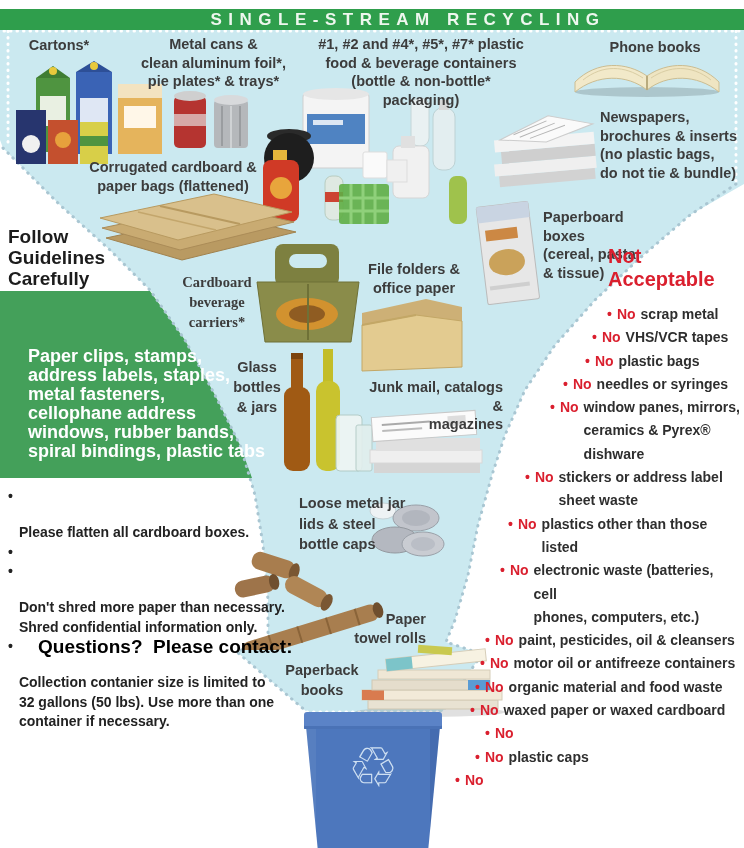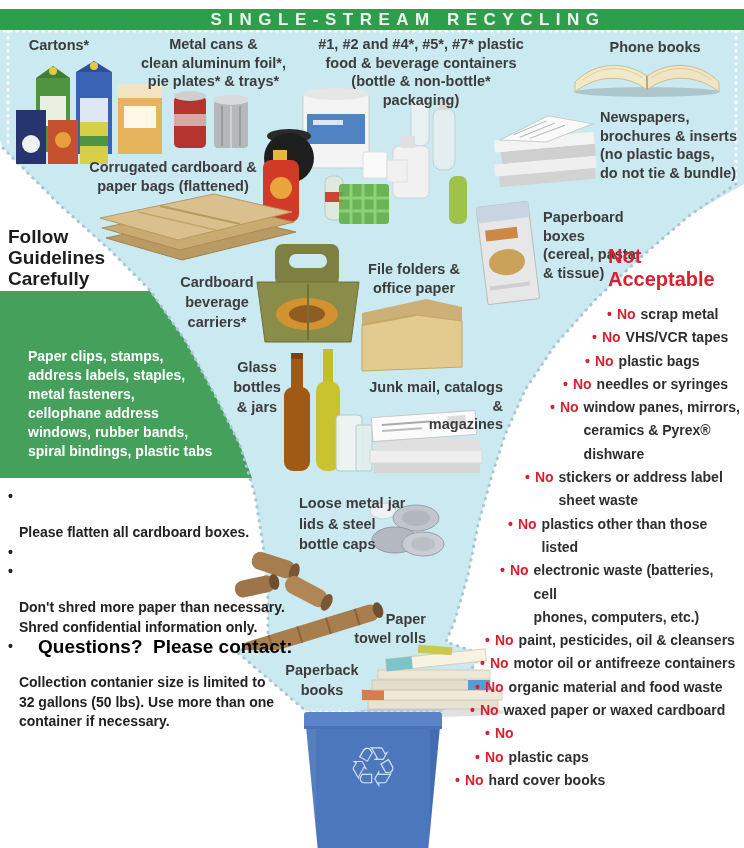--- a/index.html
+++ b/index.html
@@ -11,21 +11,21 @@
           z-index:2;display:flex;align-items:center;justify-content:center;padding-left:36px;}
   .banner span{color:#eef7ee;font-weight:bold;font-size:17px;letter-spacing:6.5px;white-space:nowrap;}
   .label{position:absolute;z-index:2;white-space:pre-line;font-weight:bold;color:#3c3c3c;
          font-size:14.5px;line-height:18.5px;}
   .center{text-align:center;} .right{text-align:right;}
   .heading-follow{position:absolute;left:8px;top:226px;z-index:2;white-space:pre-line;
          font-weight:bold;color:#1c1c1c;font-size:19px;line-height:21px;}
   .gb-title{position:absolute;left:28px;top:306px;z-index:2;white-space:pre-line;color:#ffffff;
          font-weight:bold;font-size:16px;line-height:19.5px;}
   .gb-body{position:absolute;left:28px;top:347px;z-index:2;white-space:pre-line;color:#ffffff;
-         font-weight:bold;font-size:14px;line-height:19px;}
+         font-weight:bold;font-size:18px;line-height:19px;}
   .na-title{position:absolute;left:608px;top:245px;width:155px;z-index:2;white-space:pre-line;
          text-align:left;color:#da1f2e;font-weight:bold;font-size:20px;line-height:23px;}
   ul.na{position:absolute;left:440px;top:303px;width:300px;z-index:2;list-style:none;margin:0;padding:0;}
   ul.na li{display:flex;gap:5px;font-size:14px;line-height:23.3px;font-weight:bold;color:#2e2e2e;}
   ul.na .dot,ul.na .no{color:#da1f2e;}
   ul.na .txt{white-space:pre-line;}
   ul.na li:nth-child(1){margin-left:167px}ul.na li:nth-child(2){margin-left:152px}
   ul.na li:nth-child(3){margin-left:145px}ul.na li:nth-child(4){margin-left:123px}
   ul.na li:nth-child(5){margin-left:110px}ul.na li:nth-child(6){margin-left:85px}
   ul.na li:nth-child(7){margin-left:68px}ul.na li:nth-child(8){margin-left:60px}
@@ -83,21 +83,21 @@
   <div class="label center" style="left:588px;top:38px;width:134px;">Phone books</div>
   <div class="label center" style="left:88px;top:158px;width:170px;">Corrugated cardboard &amp;
 paper bags (flattened)</div>
   <div class="label" style="left:600px;top:108px;width:142px;">Newspapers,
 brochures &amp; inserts
 (no plastic bags,
 do not tie &amp; bundle)</div>
   <div class="label" style="left:543px;top:208px;width:125px;">Paperboard boxes
 (cereal, pasta
 &amp; tissue)</div>
-  <div class="label center" style="left:157px;top:272px;width:120px;line-height:20px;">Cardboard
+  <div class="label center" style="left:157px;top:272px;width:120px;line-height:20px;font-family:Liberation Serif, serif;">Cardboard
 beverage
 carriers*</div>
   <div class="label center" style="left:348px;top:260px;width:132px;">File folders &amp;
 office paper</div>
   <div class="label center" style="left:217px;top:357px;width:80px;line-height:20px;">Glass
 bottles
 &amp; jars</div>
   <div class="label right" style="left:355px;top:378px;width:148px;">Junk mail, catalogs &amp;
 magazines</div>
   <div class="label" style="left:299px;top:493px;width:125px;line-height:20.5px;">Loose metal jar
@@ -211,21 +211,20 @@
         <span class="no">No</span>
       </li>
     <li>
         <span class="dot">•</span>
         <span class="no">No</span>
         <span class="txt">plastic caps</span>
       </li>
     <li>
         <span class="dot">•</span>
         <span class="no">No</span>
-        <span class="txt">hard cover books</span>
       </li>
   </ul>
 
   <svg class="illus" style="left:16px;top:58px;" width="178" height="108" viewBox="0 0 178 108">
     <polygon points="20,20 37,8 54,20" fill="#3f7d33"></polygon>
       <rect x="20" y="20" width="34" height="74" fill="#4f9440"></rect>
     <rect x="24" y="38" width="26" height="30" fill="#e9f0e2"></rect>
       <circle cx="37" cy="13" r="4" fill="#e8c93c"></circle>
     <polygon points="60,14 78,3 96,14" fill="#2d4f97"></polygon>
       <rect x="60" y="14" width="36" height="82" fill="#3a63b5"></rect>

